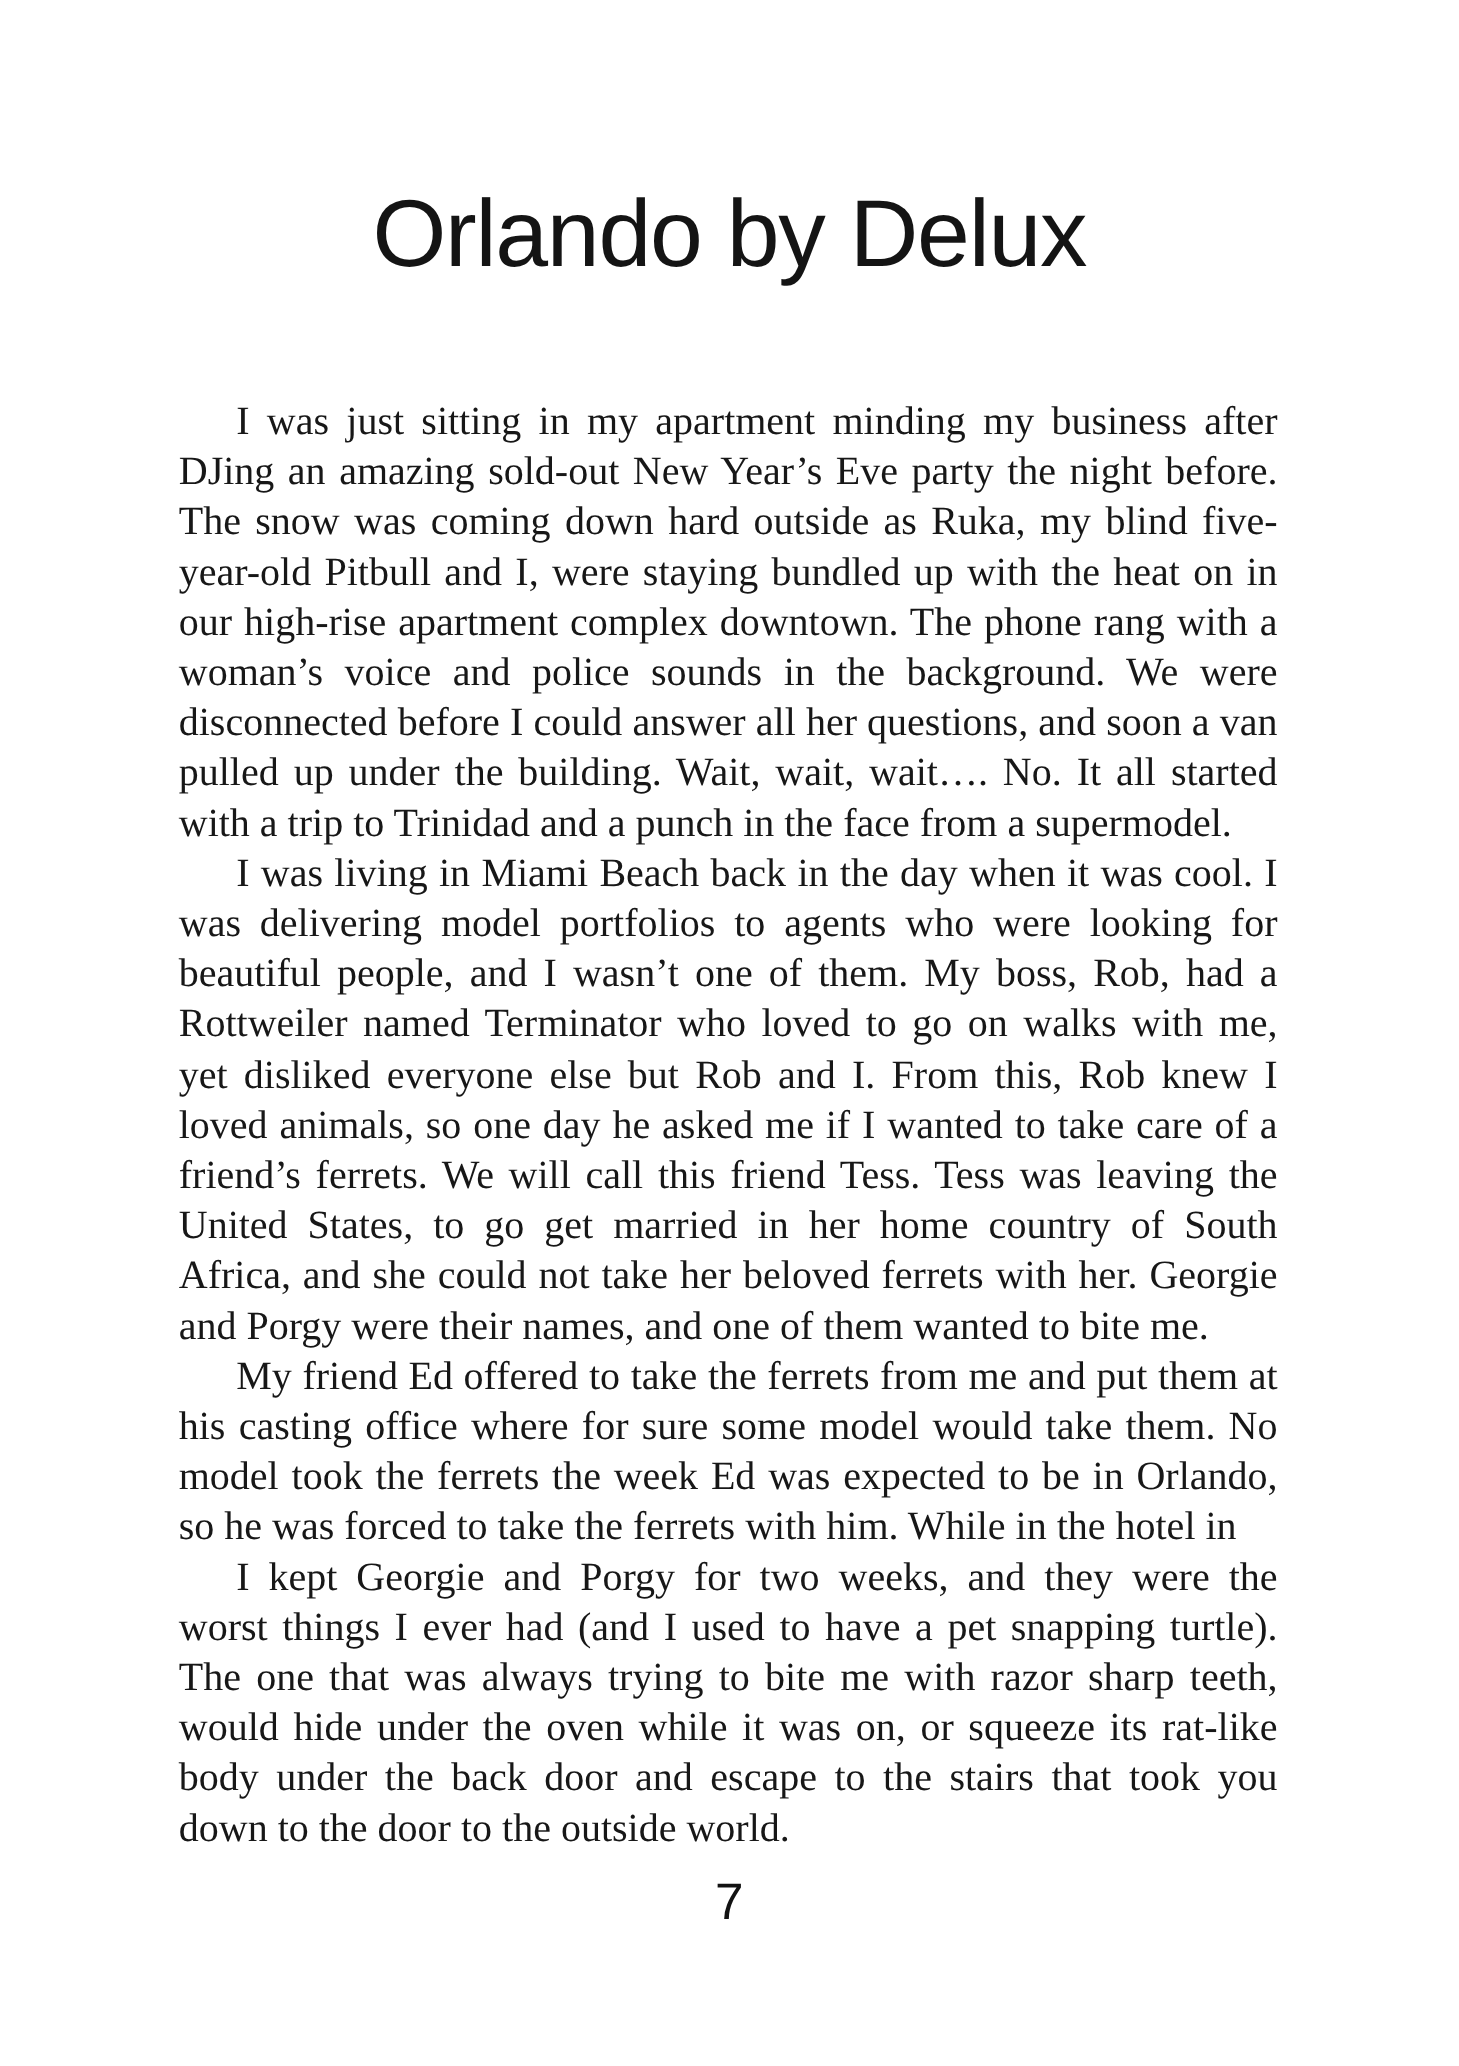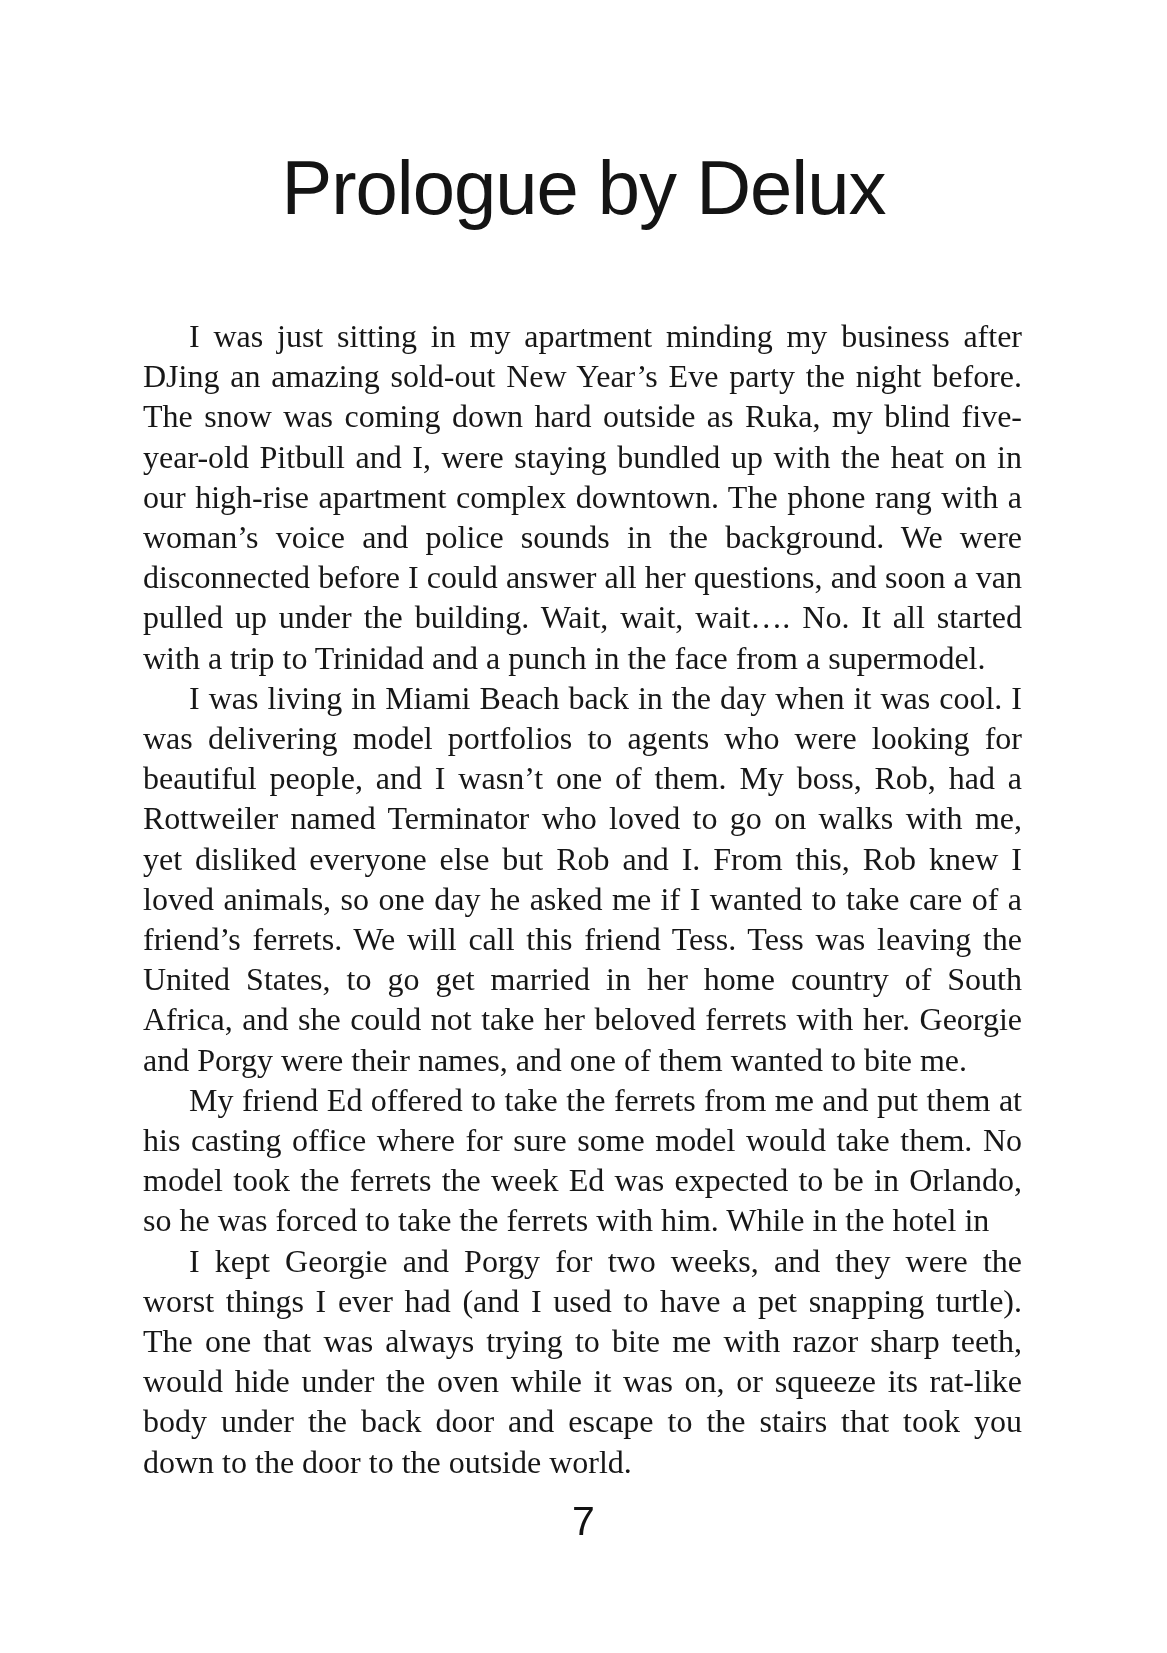--- a/index.html
+++ b/index.html
@@ -55,21 +55,21 @@
     font-weight: 400;
     font-size: 41px;
     color: #121212;
   }
 </style>
 </head>
 <body>
 
 <div class="book-page">
 
-  <h1 class="chapter-title">Prologue by Delux</h1>
+  <h1 class="chapter-title">Orlando by Delux</h1>
 
   <div class="body-text">
     <p>I was just sitting in my apartment minding my business after DJing an amazing sold-out New Year’s Eve party the night before. The snow was coming down hard outside as Ruka, my blind five-year-old Pitbull and I, were staying bundled up with the heat on in our high-rise apartment complex downtown. The phone rang with a woman’s voice and police sounds in the background. We were disconnected before I could answer all her questions, and soon a van pulled up under the building. Wait, wait, wait…. No. It all started with a trip to Trinidad and a punch in the face from a supermodel.</p>
     <p>I was living in Miami Beach back in the day when it was cool. I was delivering model portfolios to agents who were looking for beautiful people, and I wasn’t one of them. My boss, Rob, had a Rottweiler named Terminator who loved to go on walks with me, yet disliked everyone else but Rob and I. From this, Rob knew I loved animals, so one day he asked me if I wanted to take care of a friend’s ferrets. We will call this friend Tess. Tess was leaving the United States, to go get married in her home country of South Africa, and she could not take her beloved ferrets with her. Georgie and Porgy were their names, and one of them wanted to bite me.</p>
     <p>My friend Ed offered to take the ferrets from me and put them at his casting office where for sure some model would take them. No model took the ferrets the week Ed was expected to be in Orlando, so he was forced to take the ferrets with him. While in the hotel in</p>
     <p>I kept Georgie and Porgy for two weeks, and they were the worst things I ever had (and I used to have a pet snapping turtle). The one that was always trying to bite me with razor sharp teeth, would hide under the oven while it was on, or squeeze its rat-like body under the back door and escape to the stairs that took you down to the door to the outside world.</p>
   </div>
 
   <div class="page-number">7</div>
 

